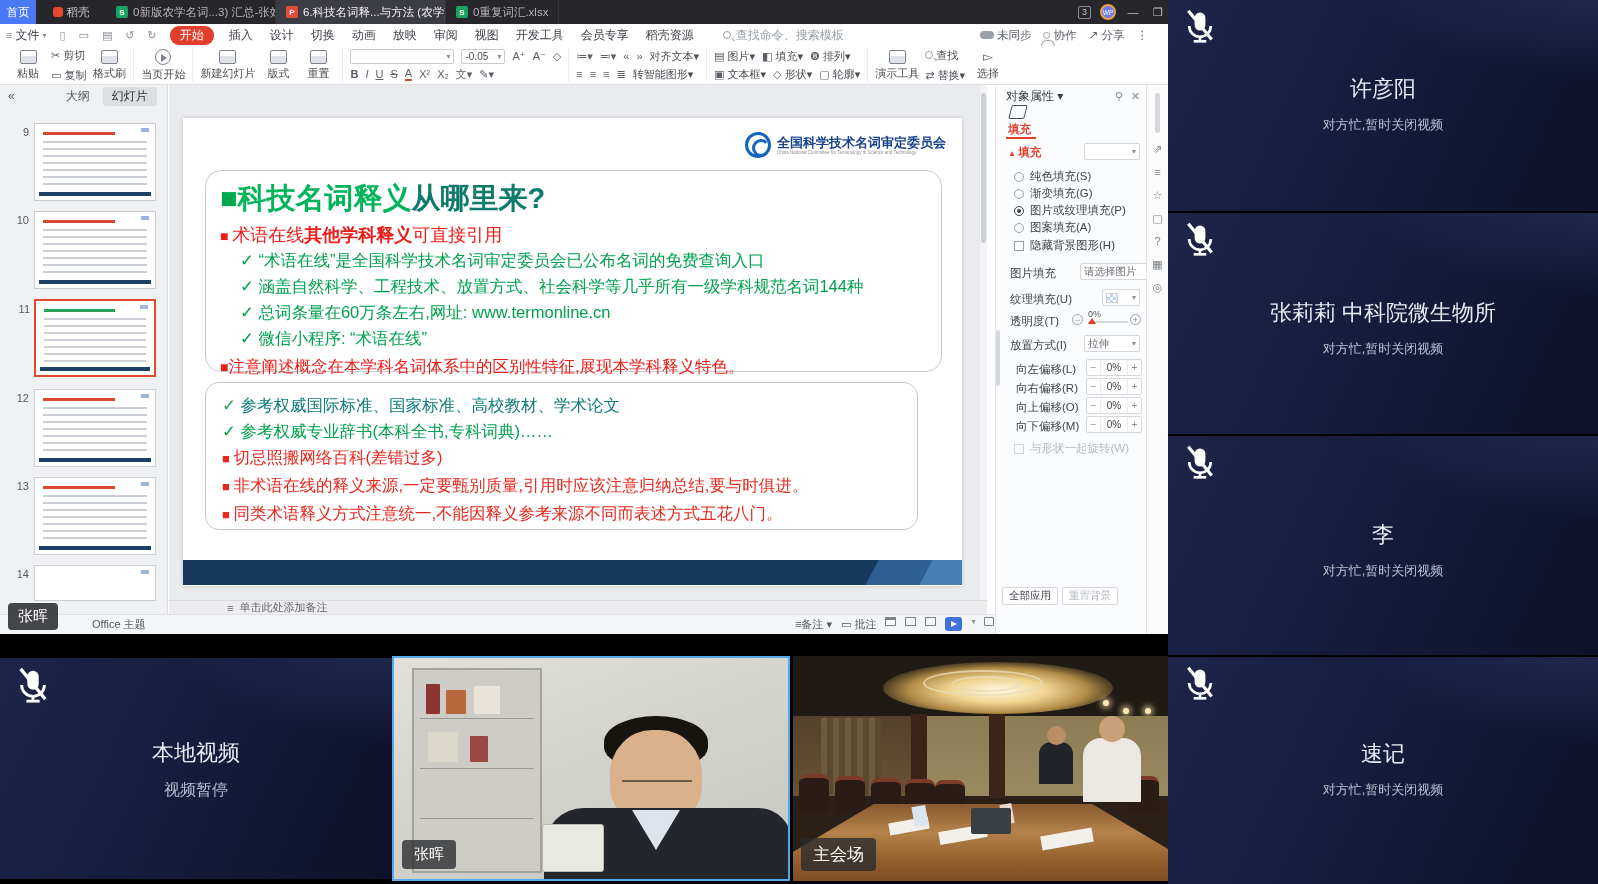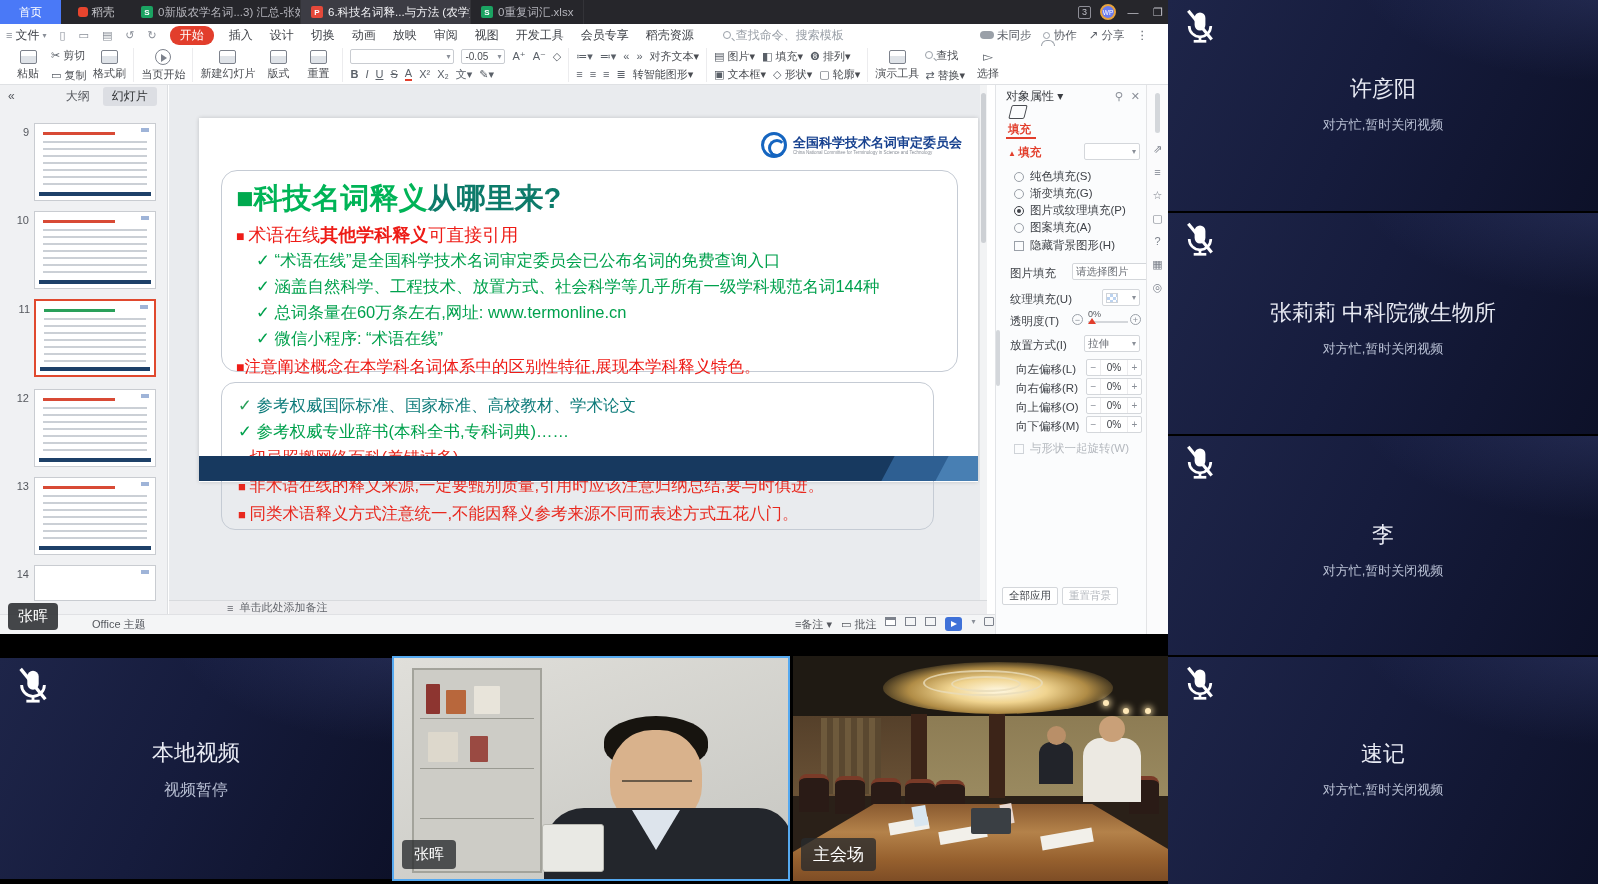--- a/index.html
+++ b/index.html
@@ -4,21 +4,21 @@
 <style>
 * { margin:0; padding:0; box-sizing:border-box; }
 html,body { width:1598px; height:884px; }
 body { position:relative; background:#000; font-family:"Liberation Sans","DejaVu Sans",sans-serif; overflow:hidden; color:#333; }
 
 
 .wps { position:absolute; left:0; top:0; width:1168px; height:634px; background:#fff; overflow:hidden; }
 
 
 .tabbar { position:absolute; left:0; top:0; width:100%; height:24px; background:#26262b; display:flex; align-items:stretch; font-size:11.5px; }
-.tab-home { width:61px; background:#4a79f7; color:#fff; display:flex; align-items:center; justify-content:center; }
+.tab-home { width:36px; background:#4a79f7; color:#fff; display:flex; align-items:center; justify-content:center; }
 .tab-docer { width:70px; color:#c7c7cc; display:flex; align-items:center; justify-content:center; gap:4px; }
 .docer-dot { width:10px; height:10px; border-radius:3px; background:#e8452e; display:inline-block; }
 .dtab { display:flex; align-items:center; gap:5px; padding:0 10px; color:#b4b4bb; max-width:170px; white-space:nowrap; overflow:hidden; border-right:1px solid #333338; }
 .dtab.active { background:#3c3c44; color:#f1f1f4; }
 .appic { width:12px; height:12px; border-radius:2px; color:#fff; font-size:8px; font-weight:bold; display:flex; align-items:center; justify-content:center; flex:none; }
 .appic.S { background:#1ba362; } .appic.P { background:#e4493a; }
 .tab-right { margin-left:auto; display:flex; align-items:center; gap:9px; padding-right:2px; color:#c0c0c8; }
 .badge3 { border:1px solid #8d8d96; border-radius:2px; font-size:9px; padding:0 3px; line-height:11px; }
 .wp-avatar { width:16px; height:16px; border-radius:50%; background:#6b7cf0; border:2px solid #e8a33d; color:#fff; font-size:6.5px; display:flex; align-items:center; justify-content:center; }
 .winbtn { font-size:11px; color:#c0c0c8; width:16px; text-align:center; }
@@ -65,21 +65,21 @@
 .tl { position:absolute; left:8px; top:8px; width:60%; height:3px; background:#d84a35; }
 .tlines { position:absolute; left:8px; right:8px; top:17px; bottom:12px; background:repeating-linear-gradient(#a8b0ba 0 2px, transparent 2px 7px); opacity:.6; }
 .tbb { position:absolute; left:4px; right:4px; bottom:4px; height:4px; background:#1d4068; }
 .tdot { position:absolute; right:6px; top:4px; width:8px; height:4px; background:#9fb4d8; }
 .lp-plus { position:absolute; left:76px; bottom:4px; width:16px; height:16px; color:#7a7e85; font-size:14px; text-align:center; line-height:15px; }
 
 
 .canvas { position:absolute; left:169px; top:85px; width:818px; height:515px; background:#e9ebee; }
 .vscroll { position:absolute; left:811px; top:0; width:7px; height:100%; background:#f2f3f4; }
 .vscroll .vthumb { position:absolute; left:1px; top:8px; width:5px; height:150px; background:#cdd0d4; border-radius:3px; }
-.slide { position:absolute; left:30px; top:33px; width:779px; height:364px; background:#fff; box-shadow:0 0 4px rgba(0,0,0,.18); }
+.slide { position:absolute; left:14px; top:33px; width:779px; height:468px; background:#fff; box-shadow:0 0 4px rgba(0,0,0,.18); }
 
 .logo { position:absolute; right:16px; top:14px; display:flex; align-items:center; gap:6px; }
 .logo-mark { width:26px; height:26px; border-radius:50%; border:3px solid #1565c0; position:relative; }
 .logo-mark::after { content:""; position:absolute; left:4px; top:4px; width:12px; height:12px; border:3px solid #1565c0; border-radius:50%; border-right-color:transparent; }
 .logo-cn { font-size:13px; font-weight:bold; color:#17418f; line-height:14px; }
 .logo-en { font-size:4.5px; color:#8a8f98; }
 
 .box1 { position:absolute; left:22px; top:52px; width:737px; height:202px; border:1px solid #c5cbd4; border-radius:16px; padding:8px 14px; }
 .s-title { font-size:29px; font-weight:bold; letter-spacing:0; }
 .s-title .sq { color:#00a94f; } .t-a { color:#00b457; } .t-b { color:#0d7b6a; }
@@ -516,21 +516,21 @@
     <div class="pp-row" style="top:135px">
         <span class="radio"></span>
         <span>图案填充(A)</span>
       </div>
     <div class="pp-row" style="top:153px">
         <span class="chk"></span>
         <span>隐藏背景图形(H)</span>
       </div>
 
     <span class="pp-label" style="top:181px">图片填充</span>
-    <span class="pp-combo" style="left:76px; top:178px; width:84px">
+    <span class="pp-combo" style="left:84px; top:178px; width:84px">
         <span>请选择图片</span>
         <span class="caret">▾</span>
       </span>
 
     <span class="pp-label" style="top:207px">纹理填充(U)</span>
     <span class="pp-combo" style="left:106px; top:204px; width:38px">
         <span class="swatch"></span>
         <span class="caret">▾</span>
       </span>
 

